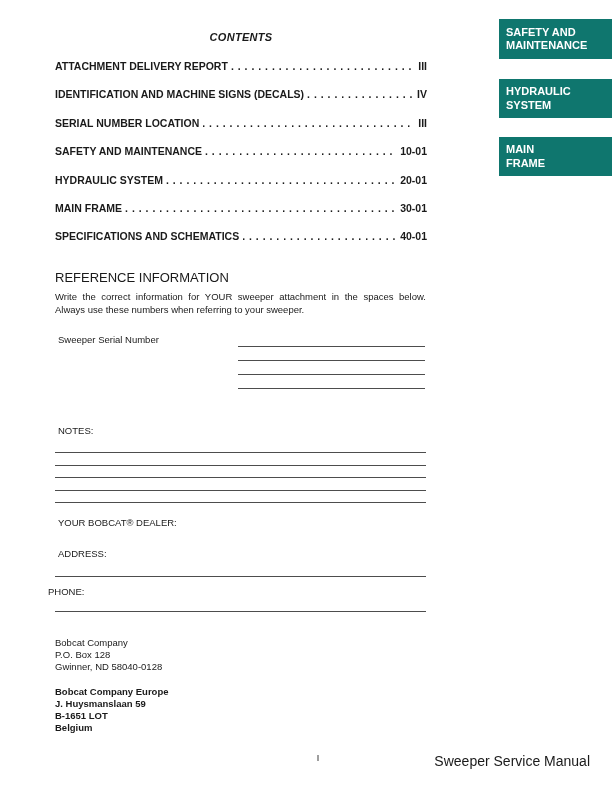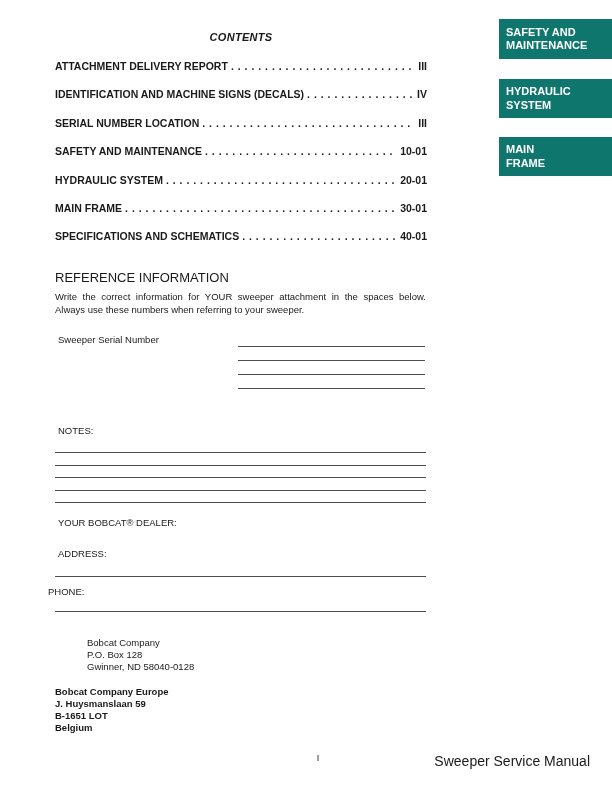--- a/index.html
+++ b/index.html
@@ -57,21 +57,21 @@
   .serial-lines { position: absolute; left: 238px; top: 346px; width: 187px; }
   .serial-lines .fill-line { margin-bottom: 13px; }
 
   .notes-lines { position: absolute; left: 55px; top: 452px; width: 371px; }
   .notes-lines .fill-line { margin-bottom: 11.5px; }
 
   .address-rule { position: absolute; left: 55px; top: 576px; width: 371px; }
   .phone-rule   { position: absolute; left: 55px; top: 611px; width: 371px; }
 
   .address-block { position: absolute; left: 55px; font-size: 9.5px; line-height: 12px; }
-  .address-us { top: 637px; margin-left: 32px; }
+  .address-us { top: 637px; }
   .address-eu { top: 686px; font-weight: bold; }
 
   .footer-page-number {
     position: absolute; left: 318px; top: 753px; transform: translateX(-50%);
     font-size: 9px;
   }
   .footer-manual-title {
     position: absolute; right: 22px; top: 753px;
     font-size: 14px; font-weight: normal;
   }

